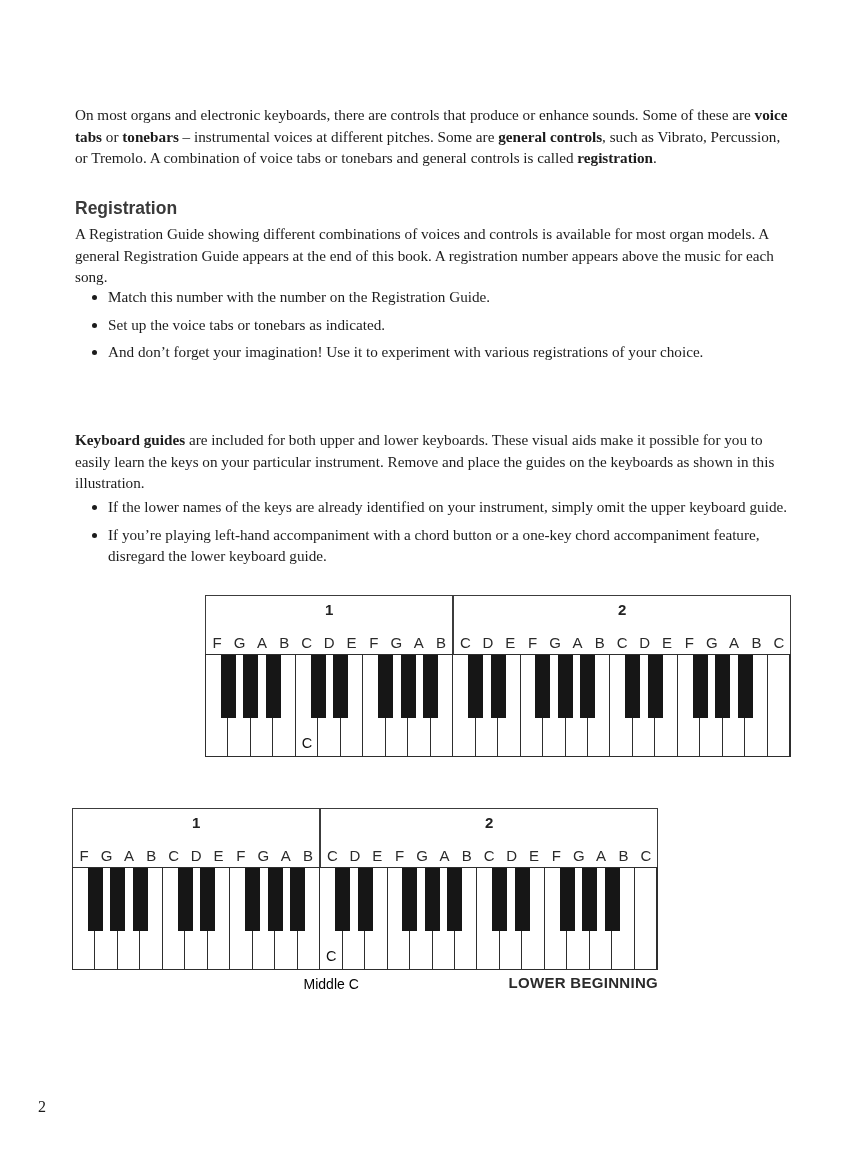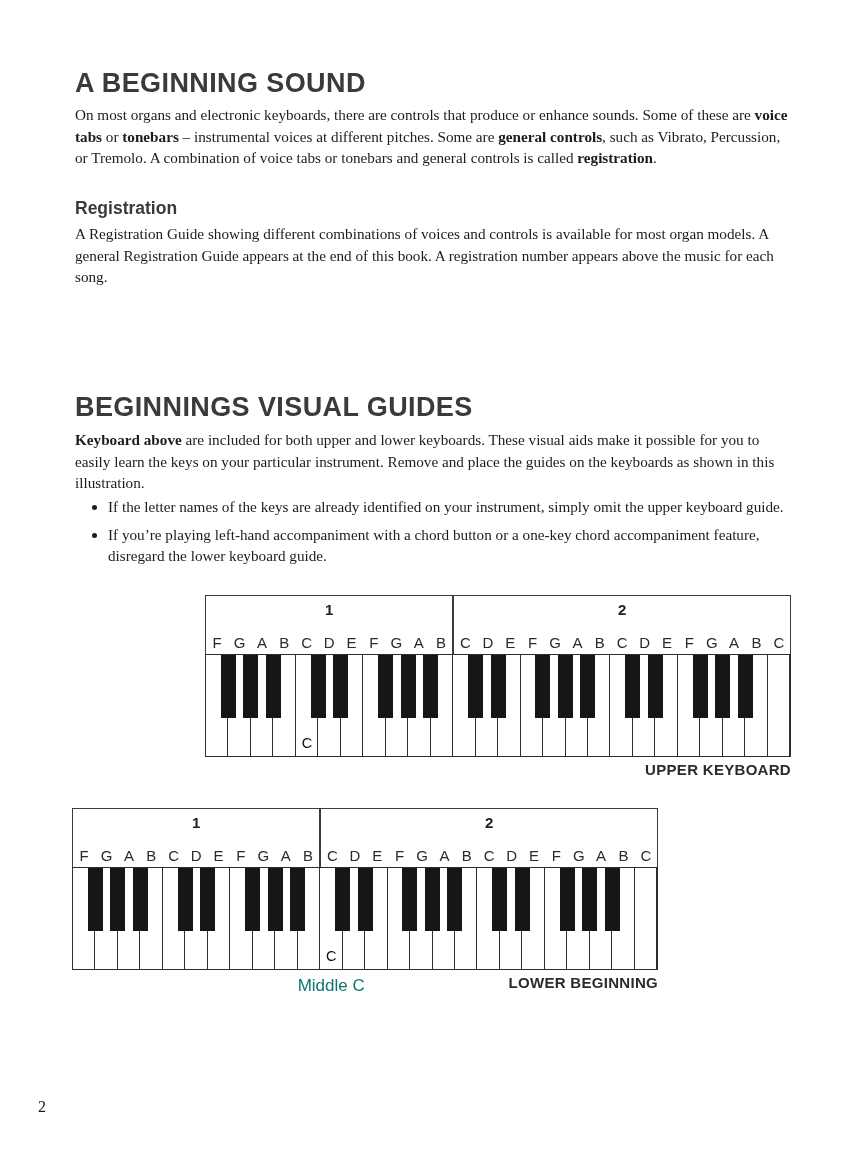--- a/index.html
+++ b/index.html
@@ -46,43 +46,46 @@
     border:1px solid #2e2e2e; display:flex; background:#fff;
   }
   .white-key { flex:1; background:#fff; border-right:1px solid #2e2e2e; }
   .white-key:last-child { border-right:none; }
   .black-key { position:absolute; top:0; width:15px; height:63px; background:#161616; z-index:2; }
   .c-label {
     position:absolute; bottom:5px; text-align:center; z-index:3;
     font-family:"Liberation Sans", sans-serif; font-size:14.5px; color:#111;
   }
   .kb-foot { position:relative; height:24px; margin-top:4px; font-family:"Liberation Sans", sans-serif; }
-  .kb-caption { position:absolute; width:80px; text-align:center; font-size:17px; color:#0f766e; top:2px; }
+  .kb-caption { position:absolute; width:80px; text-align:center; font-size:14px; color:#000000; top:2px; }
   .kb-label { position:absolute; right:0; top:0; font-weight:bold; font-size:15px; letter-spacing:.3px; color:#2b2b2b; }
 </style>
 </head>
 <body>
 
 <div class="page">
 
-  <h1 class="h1 abs" style="left:75px; top:68px;">A BEGINNING SOUND</h1>
 
   <p class="body-text abs" style="left:75px; top:104px; width:719px;"><span>On most organs and electronic keyboards, there are controls that produce or enhance sounds. Some of these are </span><b>voice tabs</b><span> or </span><b>tonebars</b><span> – instrumental voices at different pitches. Some are </span><b>general controls</b><span>, such as Vibrato, Percussion, or Tremolo. A combination of voice tabs or tonebars and general controls is called </span><b>registration</b><span>.</span></p>
 
   <h2 class="h2 abs" style="left:75px; top:198px;">Registration</h2>
 
   <p class="body-text abs" style="left:75px; top:223px; width:719px;font-family:Liberation Serif, serif;">A Registration Guide showing different combinations of voices and controls is available for most organ models. A general Registration Guide appears at the end of this book. A registration number appears above the music for each song.</p>
 
-
-  <h1 class="h1 abs" style="left:75px; top:392px;">BEGINNINGS VISUAL GUIDES</h1>
-
-  <p class="body-text abs" style="left:75px; top:429px; width:719px;"><b>Keyboard above</b><span> are included for both upper and lower keyboards. These visual aids make it possible for you to easily learn the keys on your particular instrument. Remove and place the guides on the keyboards as shown in this illustration.</span></p>
+  <ul class="bullets abs" style="left:75px; top:286px; width:719px;">
+      <li>Match this number with the number on the Registration Guide.</li>
+      <li>Set up the voice tabs or tonebars as indicated.</li>
+      <li>And don’t forget your imagination! Use it to experiment with various registrations of your choice.</li>
+    </ul>
+
+
+  <p class="body-text abs" style="left:75px; top:429px; width:719px;"><b>Keyboard guides</b><span> are included for both upper and lower keyboards. These visual aids make it possible for you to easily learn the keys on your particular instrument. Remove and place the guides on the keyboards as shown in this illustration.</span></p>
 
   <ul class="bullets abs" style="left:75px; top:496px; width:719px;">
-      <li>If the letter names of the keys are already identified on your instrument, simply omit the upper keyboard guide.</li>
+      <li>If the lower names of the keys are already identified on your instrument, simply omit the upper keyboard guide.</li>
       <li>If you’re playing left-hand accompaniment with a chord button or a one-key chord accompaniment feature, disregard the lower keyboard guide.</li>
     </ul>
 
   <div class="kb" style="left:205px; top:595px; width:586px;">
       <div class="kb-header">
         <div class="kb-section" style="flex-grow: 11;">
           <div class="kb-num">1</div>
           <div class="kb-letters">
             <span>F</span>
             <span>G</span>
@@ -158,23 +161,20 @@
         <div class="black-key" style="left: calc(57.6923% - 7.5px);"></div>
         <div class="black-key" style="left: calc(61.5385% - 7.5px);"></div>
         <div class="black-key" style="left: calc(65.3846% - 7.5px);"></div>
         <div class="black-key" style="left: calc(73.0769% - 7.5px);"></div>
         <div class="black-key" style="left: calc(76.9231% - 7.5px);"></div>
         <div class="black-key" style="left: calc(84.6154% - 7.5px);"></div>
         <div class="black-key" style="left: calc(88.4615% - 7.5px);"></div>
         <div class="black-key" style="left: calc(92.3077% - 7.5px);"></div>
         <div class="c-label" style="left: 15.3846%; width: 3.84615%;">C</div>
       </div>
-      <div class="kb-foot">
-        <div class="kb-label">UPPER KEYBOARD</div>
-      </div>
     </div>
 
   <div class="kb" style="left:72px; top:808px; width:586px;">
       <div class="kb-header">
         <div class="kb-section" style="flex-grow: 11;">
           <div class="kb-num">1</div>
           <div class="kb-letters">
             <span>F</span>
             <span>G</span>
             <span>A</span>

